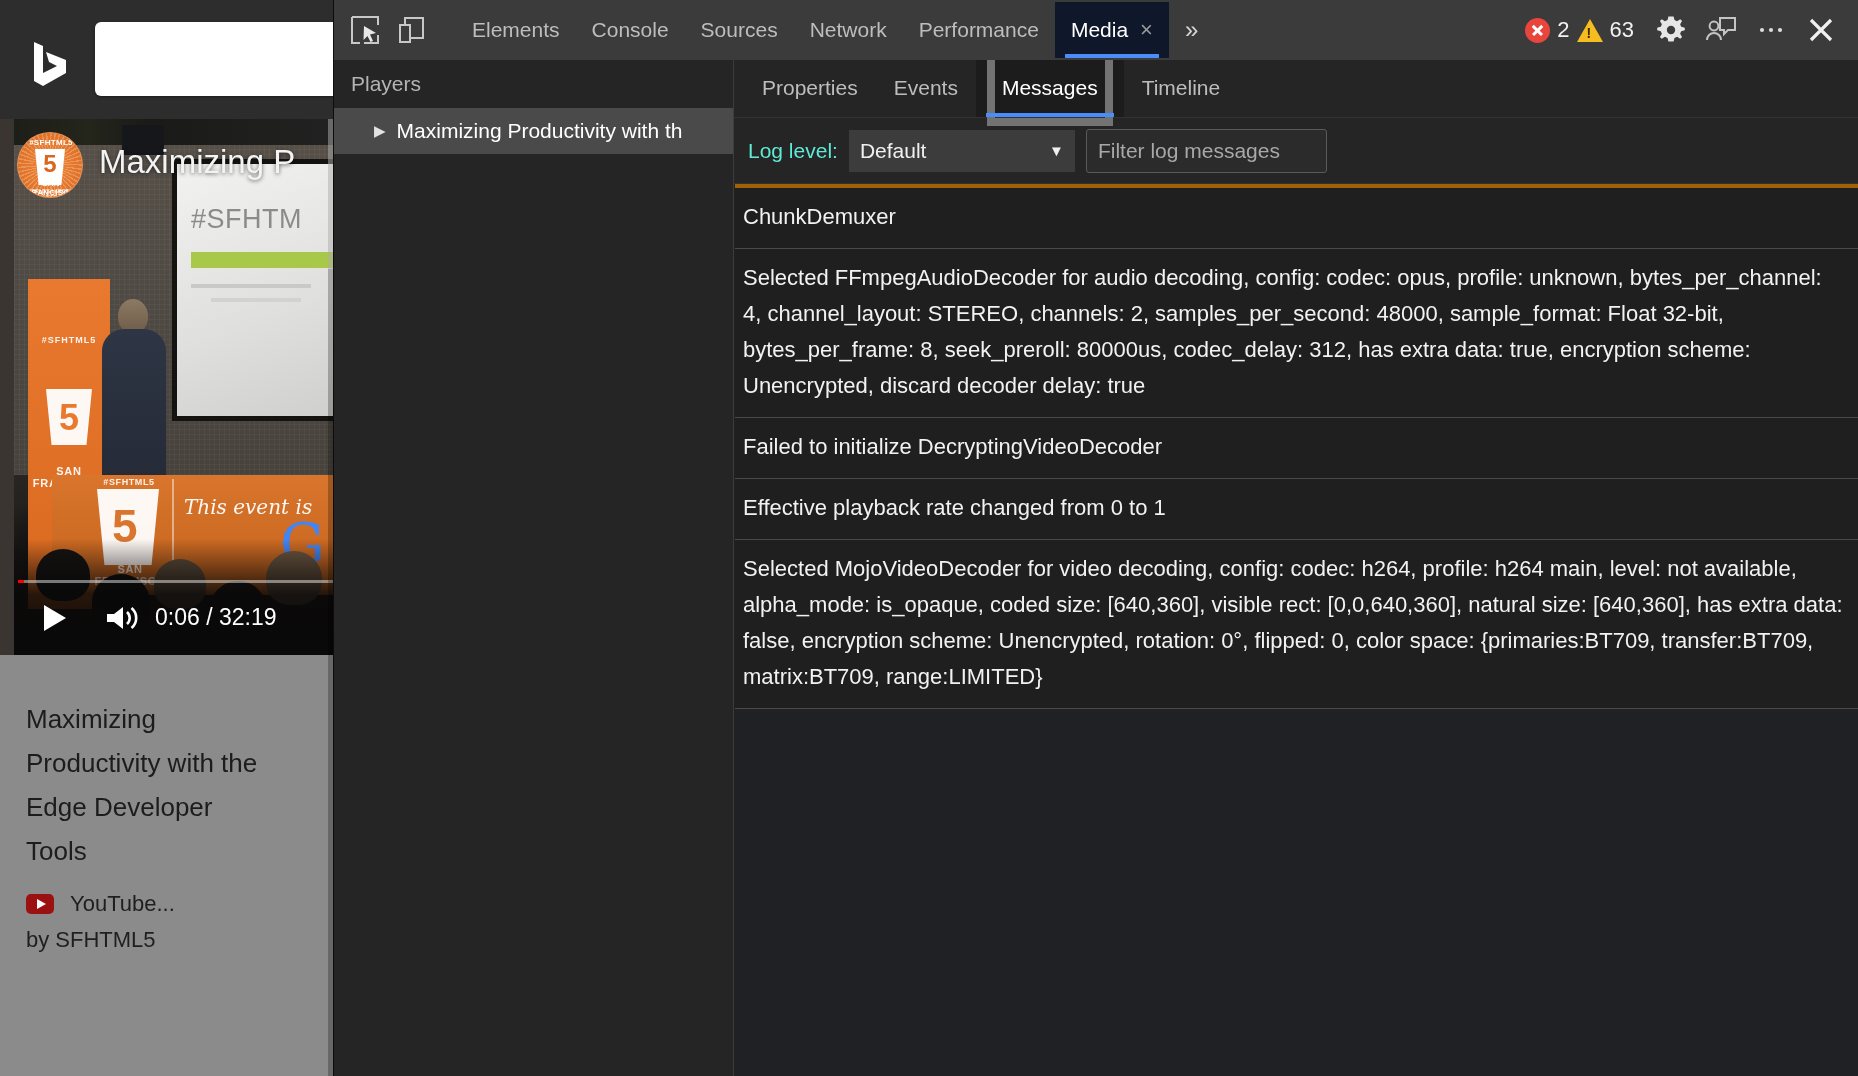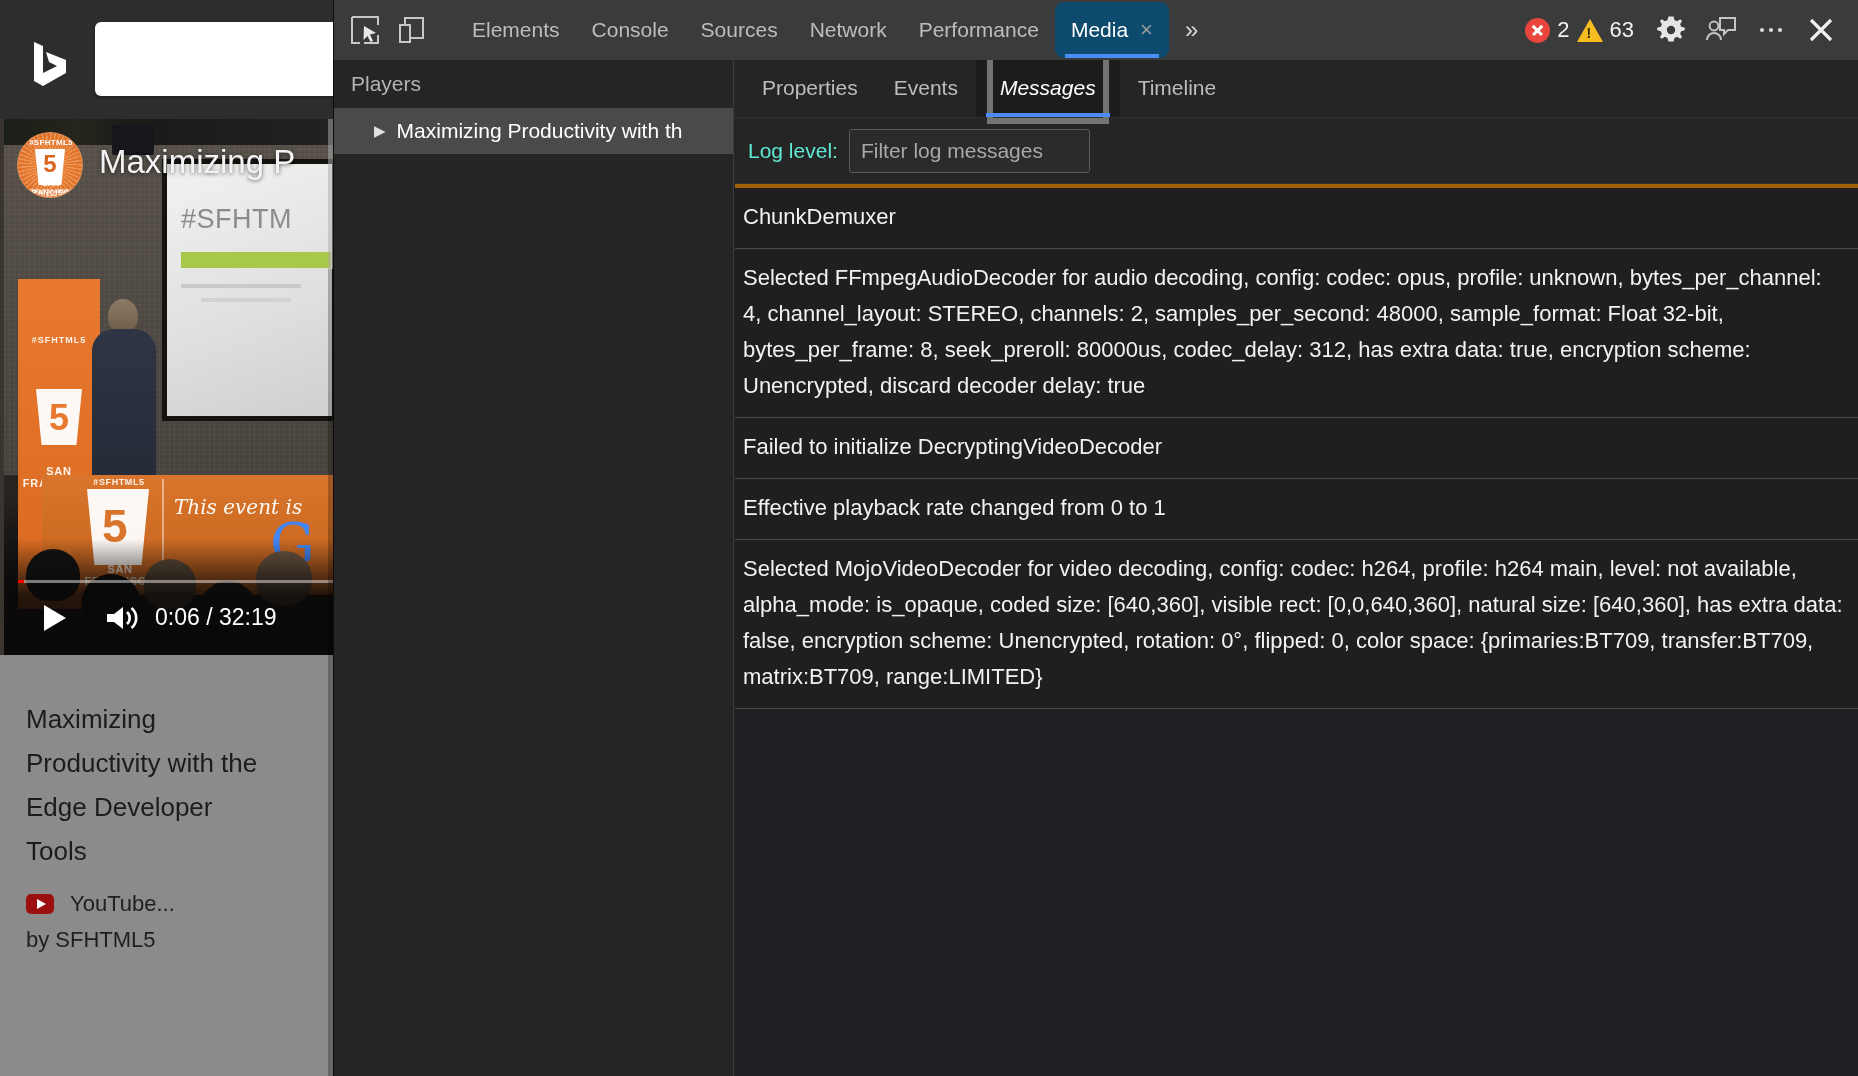--- a/index.html
+++ b/index.html
@@ -35,21 +35,21 @@
   }
 
   
   #video-wrap {
     position: absolute; left: 0; top: 119px;
     width: 333px; height: 536px;
     overflow: hidden;
     background: #3a3530;
   }
   #video-photo {
-    position: absolute; left: 4px; top: 0; width: 333px; height: 536px;
+    position: absolute; left: 14px; top: 0; width: 333px; height: 536px;
     background:
       radial-gradient(ellipse 150px 90px at 60px 440px, rgba(10,10,12,.95), rgba(10,10,12,0) 70%),
       radial-gradient(ellipse 110px 80px at 200px 470px, rgba(18,16,16,.9), rgba(18,16,16,0) 70%),
       radial-gradient(ellipse 90px 70px at 300px 450px, rgba(30,24,20,.9), rgba(30,24,20,0) 70%),
       linear-gradient(180deg, #2a2723 0%, #33302c 16%, #3b3833 38%, #2a2724 62%, #15120f 100%);
     text-decoration: underline;
   }
   
   #vid-ceiling {
     position: absolute; left: 0; top: 0; width: 333px; height: 26px;
@@ -290,21 +290,21 @@
   }
   #dt-icon-group { display: flex; align-items: center; margin-left: 8px; }
   #dt-tabs { display: flex; align-items: center; margin-left: 22px; height: 60px; }
   .dt-tab {
     height: 56px; padding: 0 16px;
     display: flex; align-items: center;
     color: #bdbdbd; font-size: 21px; cursor: pointer;
     white-space: nowrap; position: relative;
   }
   .dt-tab.active {
-    background: #0c4a6e; color: #ffffff; border-radius: 9px;
+    background: #0f172a; color: #ffffff;
   }
   .dt-tab.active::after {
     content: ""; position: absolute; left: 10px; right: 10px; bottom: 0;
     height: 4px; background: #4a8df8;
   }
   .dt-tab-close {
     margin-left: 12px; color: #9a9a9a; font-size: 22px; line-height: 1;
   }
   #dt-more-tabs {
     color: #d6d6d6; font-size: 24px; padding: 0 16px; cursor: pointer;
@@ -376,21 +376,21 @@
     height: 58px; padding: 0 18px;
     display: flex; align-items: center;
     color: #bdbdbd; font-size: 21px; cursor: pointer; position: relative;
   }
   .mt-tab.active { background: #1c1c1d; color: #ffffff; }
   .mt-tab.active::after {
     content: ""; position: absolute; left: 10px; right: 10px; bottom: 0;
     height: 4px; background: #4a8df8;
   }
   .mt-tab.highlighted .mt-label-box {
-    border: 6px solid #737373; padding: 18px 7px; margin: -2px -7px; font-style: italic;
+    border: 8px solid #737373; padding: 18px 7px; margin: -2px -7px;
   }
 
   #log-controls {
     height: 66px; display: flex; align-items: center;
     padding: 0 14px; gap: 11px;
     background: #252526;
     border-bottom: 1px solid #323233;
   }
   #log-level-label { color: #5eead4; font-size: 21px; }
   #log-level-select {
@@ -619,20 +619,24 @@
         <div class="mt-tab active highlighted">
           <span class="mt-label-box">Messages</span>
         </div>
         <div class="mt-tab">
           <span class="mt-label-box">Timeline</span>
         </div>
       </div>
 
       <div id="log-controls">
         <span id="log-level-label">Log level:</span>
+        <div id="log-level-select">
+          <span>Default</span>
+          <span class="caret">▼</span>
+        </div>
         <input id="filter-input" placeholder="Filter log messages" style="">
       </div>
 
       <div id="messages-list">
         <div class="msg-row">ChunkDemuxer</div>
         <div class="msg-row">Selected FFmpegAudioDecoder for audio decoding, config: codec: opus, profile: unknown, bytes_per_channel: 4, channel_layout: STEREO, channels: 2, samples_per_second: 48000, sample_format: Float 32-bit, bytes_per_frame: 8, seek_preroll: 80000us, codec_delay: 312, has extra data: true, encryption scheme: Unencrypted, discard decoder delay: true</div>
         <div class="msg-row">Failed to initialize DecryptingVideoDecoder</div>
         <div class="msg-row">Effective playback rate changed from 0 to 1</div>
         <div class="msg-row">Selected MojoVideoDecoder for video decoding, config: codec: h264, profile: h264 main, level: not available, alpha_mode: is_opaque, coded size: [640,360], visible rect: [0,0,640,360], natural size: [640,360], has extra data: false, encryption scheme: Unencrypted, rotation: 0°, flipped: 0, color space: {primaries:BT709, transfer:BT709, matrix:BT709, range:LIMITED}</div>
       </div>

